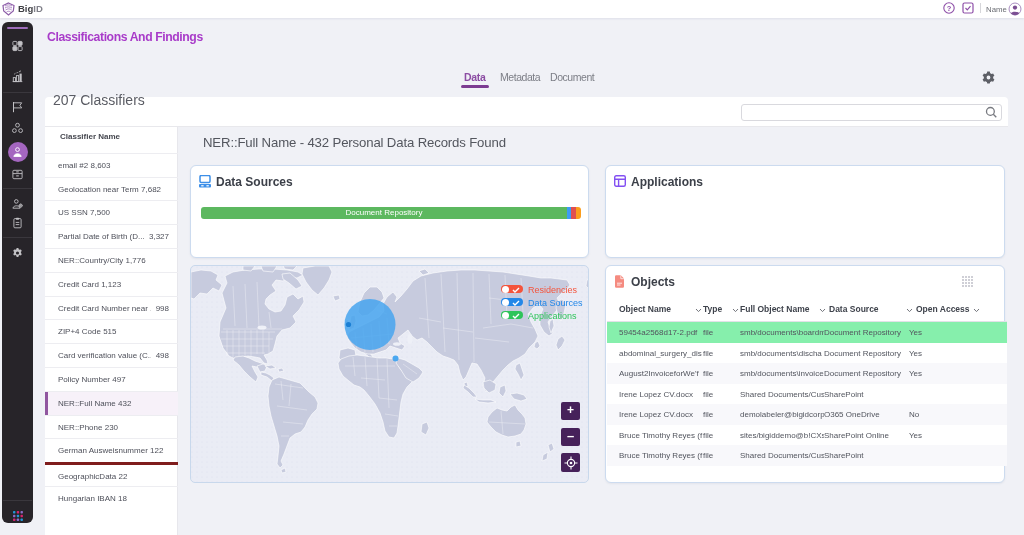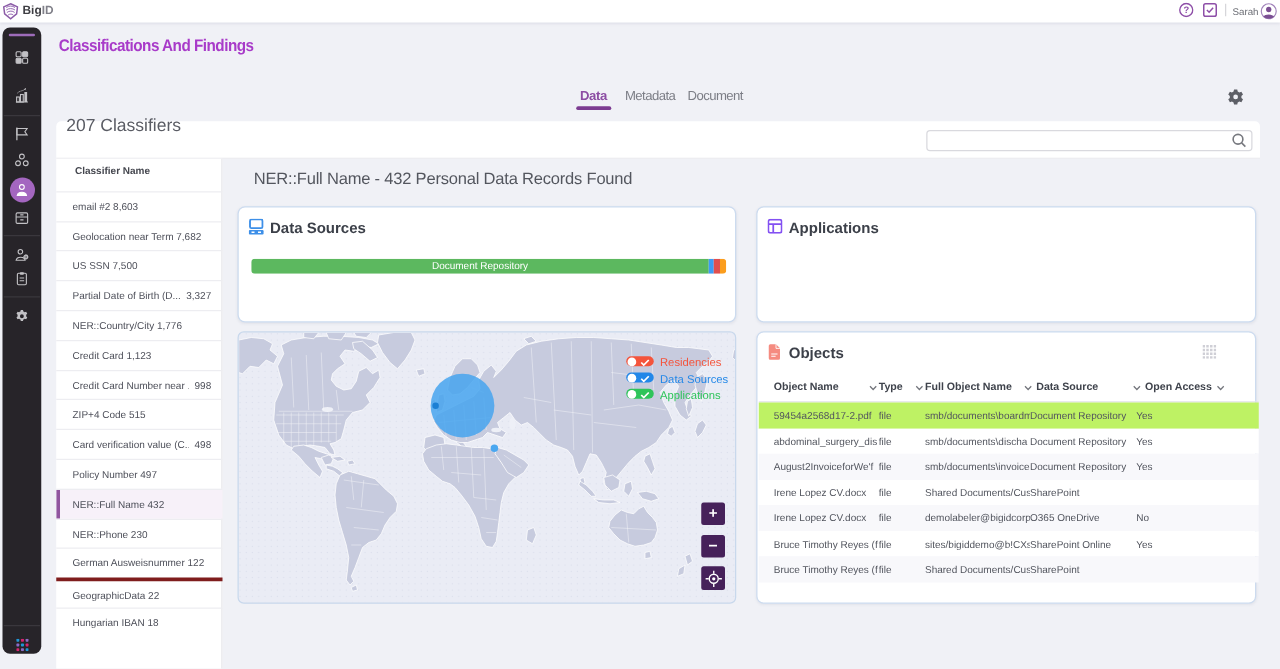--- a/index.html
+++ b/index.html
@@ -19,21 +19,21 @@
 
 <svg class="abs" style="left:943px;top:2px" width="12" height="12" viewBox="0 0 12 12">
   <circle cx="6" cy="6" r="5.2" fill="none" stroke="#8e4fa8" stroke-width="1.1"></circle>
   <text x="6" y="8.8" font-size="7.5" font-weight="bold" fill="#8e4fa8" text-anchor="middle" font-family="Liberation Sans">?</text>
 </svg>
 <svg class="abs" style="left:962px;top:2px" width="12" height="12" viewBox="0 0 12 12">
   <rect x="1" y="1" width="10" height="10" rx="1.5" fill="none" stroke="#8e4fa8" stroke-width="1.2"></rect>
   <path d="M3.5 6 L5.3 7.8 L8.5 4.2" stroke="#8e4fa8" stroke-width="1.2" fill="none"></path>
 </svg>
 <div class="abs" style="left:980px;top:3px;width:1px;height:10px;background:#d6d6da"></div>
-<div class="abs" style="left:986px;top:4.5px;font-size:7.8px;color:#6b6d74">Sarah</div>
+<div class="abs" style="left:986px;top:4.5px;font-size:7.8px;color:#6b6d74">Name</div>
 <svg class="abs" style="left:1008px;top:1.5px" width="14" height="14" viewBox="0 0 15 15">
   <circle cx="7.5" cy="7.5" r="6.4" fill="none" stroke="#a284bb" stroke-width="1"></circle>
   <circle cx="7.5" cy="6" r="2.3" fill="#7b4f93"></circle>
   <path d="M3 12.3 C3.8 9.7 11.2 9.7 12 12.3 A 7 7 0 0 1 3 12.3Z" fill="#7b4f93"></path>
 </svg>
 
 <div class="abs" style="left:2px;top:22px;width:31px;height:501px;background:#272429;border-radius:6px;"></div>
 <div class="abs" style="left:7px;top:26.5px;width:21px;height:2.5px;border-radius:2px;background:#9e6cba"></div>
 
 <div class="abs" style="left:3px;top:92px;width:29px;height:1px;background:#3a373d"></div>
@@ -335,21 +335,21 @@
 <span style="position:absolute;left:208px;top:5px"><svg width="7" height="5" viewBox="0 0 7 5" style="margin-left:4px">
           <path d="M1 1 L3.5 3.6 L6 1" fill="none" stroke="#73757c" stroke-width="1"></path>
         </svg></span>
 <span style="position:absolute;left:295px;top:5px"><svg width="7" height="5" viewBox="0 0 7 5" style="margin-left:4px">
           <path d="M1 1 L3.5 3.6 L6 1" fill="none" stroke="#73757c" stroke-width="1"></path>
         </svg></span>
 <span style="position:absolute;left:362px;top:5px"><svg width="7" height="5" viewBox="0 0 7 5" style="margin-left:4px">
           <path d="M1 1 L3.5 3.6 L6 1" fill="none" stroke="#73757c" stroke-width="1"></path>
         </svg></span>
 </div>
-<div style="position:relative;height:20.5px;font-size:8px;color:#52555e;background:#bef264;white-space:nowrap">
+<div style="position:relative;height:20.5px;font-size:8px;color:#52555e;background:#86efac;white-space:nowrap">
 <span style="position:absolute;left:12px;top:6px;width:84px;overflow:hidden;display:inline-block">59454a2568d17-2.pdf</span>
 <span style="position:absolute;left:96px;top:6px">file</span>
 <span style="position:absolute;left:133px;top:6px;width:84px;overflow:hidden;display:inline-block">smb/documents\boardmi</span>
 <span style="position:absolute;left:217px;top:6px">Document Repository</span>
 <span style="position:absolute;left:302px;top:6px">Yes</span>
 </div>
 <div style="position:relative;height:20.5px;font-size:8px;color:#52555e;background:#fff;white-space:nowrap">
 <span style="position:absolute;left:12px;top:6px;width:84px;overflow:hidden;display:inline-block">abdominal_surgery_dis</span>
 <span style="position:absolute;left:96px;top:6px">file</span>
 <span style="position:absolute;left:133px;top:6px;width:84px;overflow:hidden;display:inline-block">smb/documents\discha</span>

